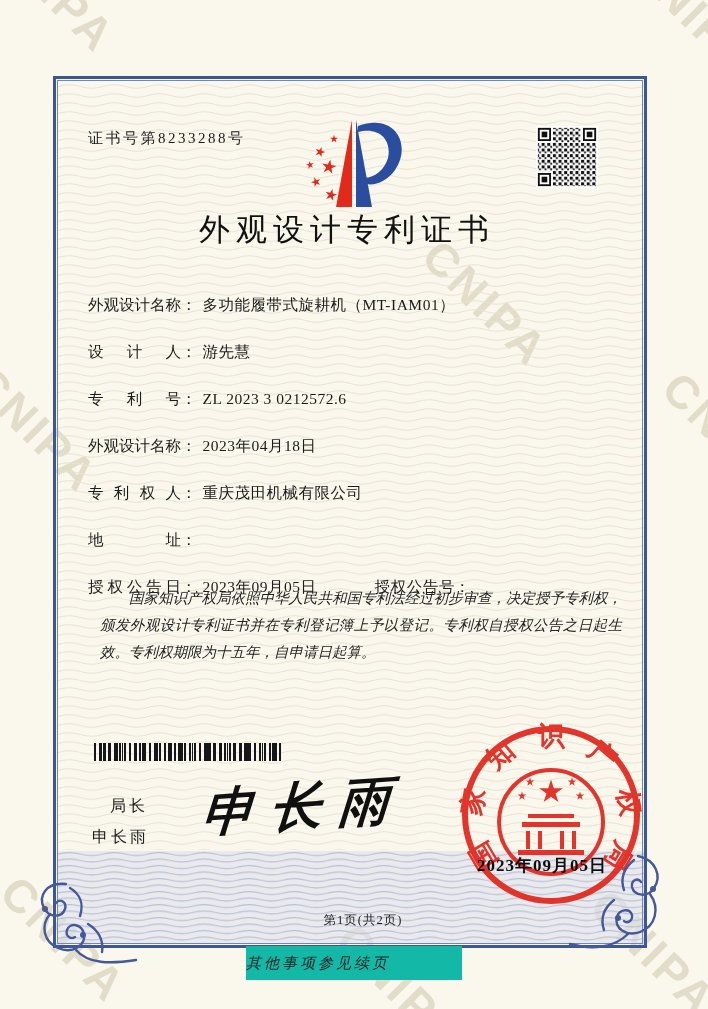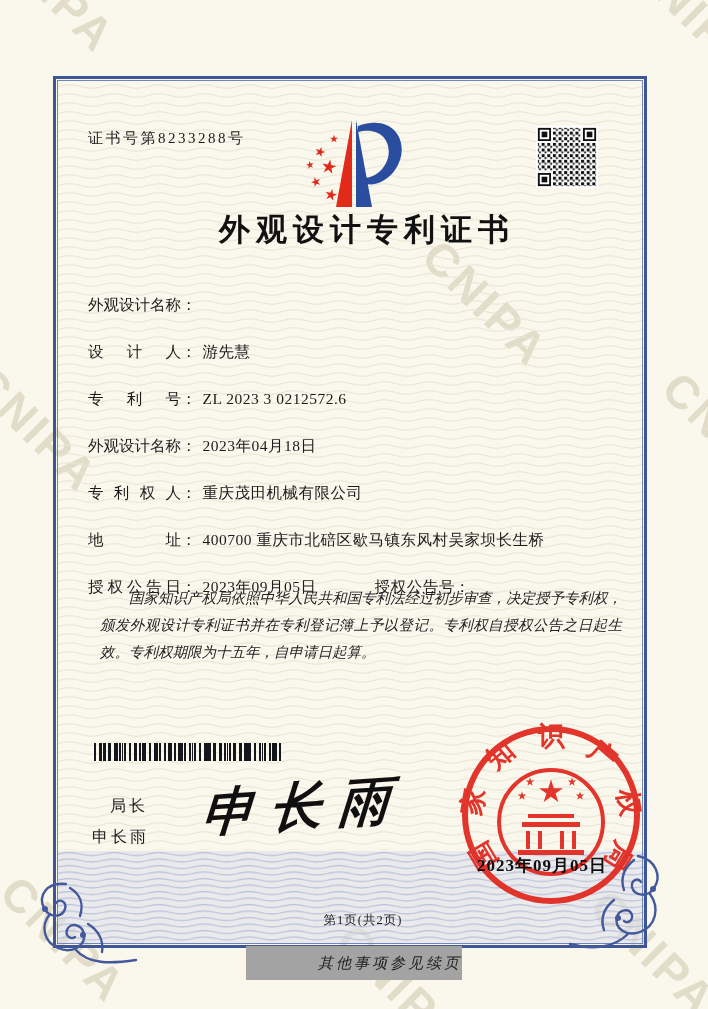--- a/index.html
+++ b/index.html
@@ -31,23 +31,22 @@
   .band{position:absolute;left:58px;top:851px;z-index:1;}
   
   .certno{
     position:absolute;left:88px;top:129px;z-index:3;
     font-size:15px;letter-spacing:2.5px;text-align:right;
   }
   .logo{position:absolute;left:300px;top:114px;z-index:3;}
   .qr{position:absolute;left:536px;top:126px;z-index:3;}
   .title{
     position:absolute;left:53px;top:209px;width:588px;z-index:3;
-    text-align:center;font-size:31px;font-weight:bold;letter-spacing:6px;
+    text-align:center;font-size:31px;font-weight:normal;letter-spacing:6px;
     color:#111;
-    margin-left:20px;
   }
   
   .fields{position:absolute;left:88px;top:292px;z-index:3;display:flex;flex-direction:column;gap:22px;}
   .frow{display:flex;font-size:15.5px;line-height:25px;white-space:nowrap;}
   .lbl{display:inline-block;width:93px;text-align:justify;text-align-last:justify;}
   .lbl2{display:inline-block;width:80px;text-align:justify;text-align-last:justify;}
   .colon{display:inline-block;margin-right:6px;}
   .val{letter-spacing:.5px;}
   .val-fixed{display:inline-block;width:172px;}
   
@@ -81,21 +80,21 @@
     position:absolute;left:477px;top:854px;z-index:7;
     font-size:17px;font-weight:600;letter-spacing:1px;color:#0e0e0e;
   }
   
   .pageno{
     position:absolute;left:53px;top:912px;width:620px;z-index:5;
     text-align:center;font-size:12.5px;color:#1d1d1d;letter-spacing:1px;
   }
   .cont-strip{
     position:absolute;left:246px;top:946px;width:216px;height:34px;z-index:7;
-    background:#a3a3a3;display:flex;align-items:center;justify-content:flex-end;
+    background:#14b8a6;display:flex;align-items:center;justify-content:flex-start;
   }
   .cont-note{font-size:15px;letter-spacing:3px;font-style:italic;color:#222;}
   .flourish{position:absolute;z-index:6;}
 </style>
 </head>
 <body>
 
 <div class="wm" style="left:-25px;top:-38px;">CNIPA</div>
 <div class="wm" style="left:616px;top:-14px;">CNIPA</div>
 <div class="wm" style="left:-42px;top:402px;">CNIPA</div>
@@ -167,20 +166,21 @@
     <rect x="2" y="26" width="5" height="5" fill="#fff"></rect>
     <rect x="3" y="27" width="3" height="3" fill="#111"></rect>
 </svg>
 
 <div class="title">外观设计专利证书</div>
 
 <div class="fields">
   <div class="frow">
     <span class="lbl">外观设计名称</span>
       <span class="colon">：</span>
+    <span class="val">多功能履带式旋耕机（MT-IAM01）</span>
   </div>
   <div class="frow">
     <span class="lbl">设计人</span>
       <span class="colon">：</span>
     <span class="val">游先慧</span>
   </div>
   <div class="frow">
     <span class="lbl">专利号</span>
       <span class="colon">：</span>
     <span class="val">ZL 2023 3 0212572.6</span>
@@ -191,21 +191,20 @@
     <span class="val">2023年04月18日</span>
   </div>
   <div class="frow">
     <span class="lbl">专利权人</span>
       <span class="colon">：</span>
     <span class="val">重庆茂田机械有限公司</span>
   </div>
   <div class="frow">
     <span class="lbl">地址</span>
       <span class="colon">：</span>
-    <span class="val">400700 重庆市北碚区歇马镇东风村吴家坝长生桥</span>
   </div>
   <div class="frow">
     <span class="lbl">授权公告日</span>
       <span class="colon">：</span>
     <span class="val val-fixed">2023年09月05日</span>
     <span class="lbl2">授权公告号</span>
       <span class="colon">：</span>
   </div>
 </div>
 

